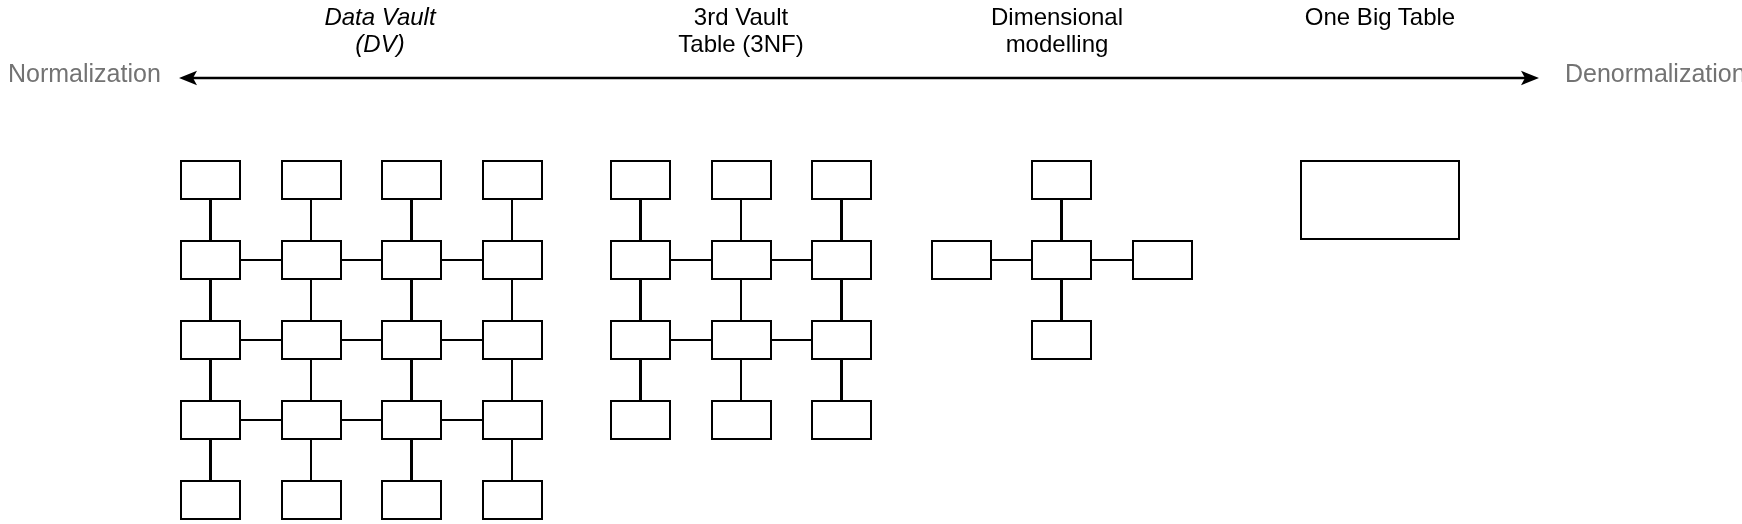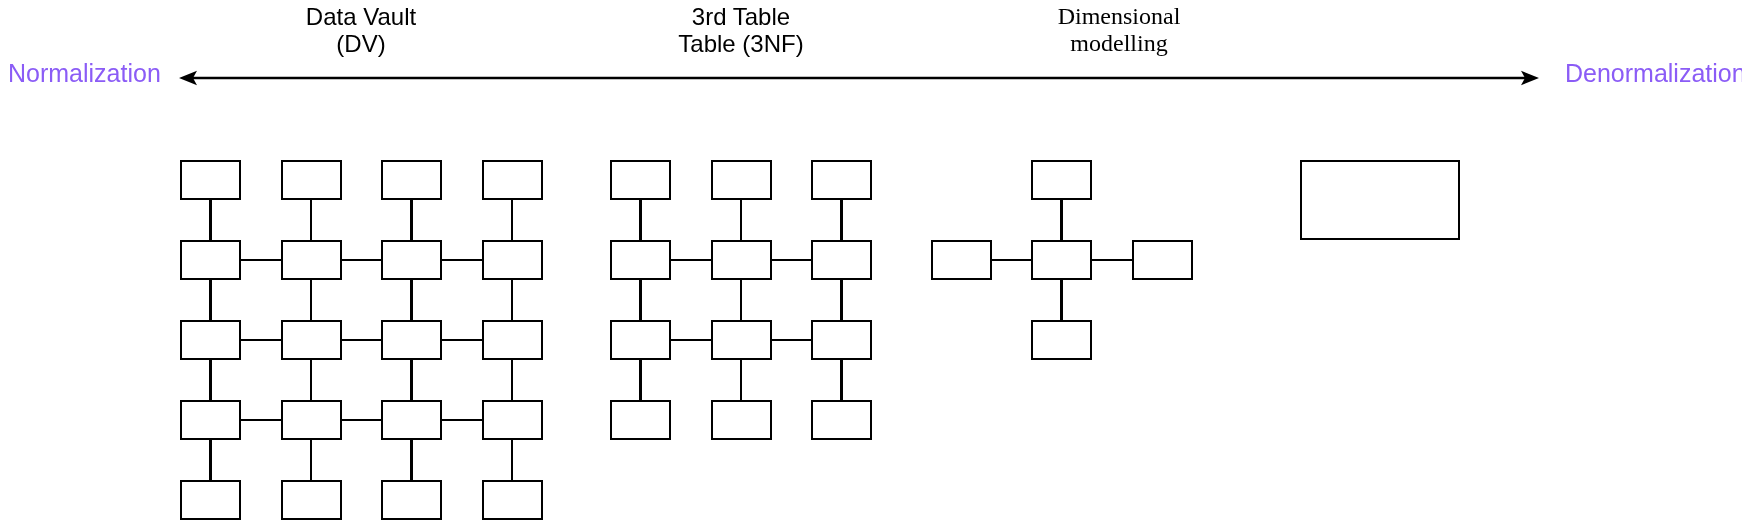--- a/index.html
+++ b/index.html
@@ -25,21 +25,21 @@
     line-height: 27px;
     white-space: nowrap;
     color: #000;
   }
   .side-label {
     position: absolute;
     top: 59px;
     font-size: 25px;
     line-height: 28px;
     white-space: nowrap;
-    color: #8b5cf6;
+    color: #737373;
   }
   .side-label.left  { left: 8px; }
   .side-label.right { left: 1565px; }
   .axis-svg {
     position: absolute;
     left: 0; top: 0;
     width: 1742px; height: 524px;
     pointer-events: none;
   }
   .node {
@@ -52,33 +52,34 @@
     position: absolute;
     background: #000000;
   }
 </style>
 </head>
 <body>
 
 <div class="canvas">
 
   <div id="titles">
-      <div class="method-title" style="left: 361px;">
+      <div class="method-title" style="left: 380px; font-style: italic;">
         <div>Data Vault</div>
         <div>(DV)</div>
       </div>
       <div class="method-title" style="left: 741px;">
-        <div>3rd Table</div>
+        <div>3rd Vault</div>
         <div>Table (3NF)</div>
       </div>
-      <div class="method-title" style="left: 1119px; font-family: Liberation Serif, serif;">
+      <div class="method-title" style="left: 1057px;">
         <div>Dimensional</div>
         <div>modelling</div>
       </div>
       <div class="method-title" style="left: 1380px;">
+        <div>One Big Table</div>
       </div>
     </div>
 
   <svg class="axis-svg" xmlns="http://www.w3.org/2000/svg" id="axis-svg" viewBox="0 0 1742 524">
       <line x1="193" x2="1525" y1="78" y2="78" stroke="#000000" stroke-width="2.5"></line>
       <polygon points="179,78 197,70.8 193,78 197,85.2" fill="#000000"></polygon>
       <polygon points="1539,78 1521,70.8 1525,78 1521,85.2" fill="#000000"></polygon>
     </svg>
 
   <div class="side-label left">Normalization</div>

